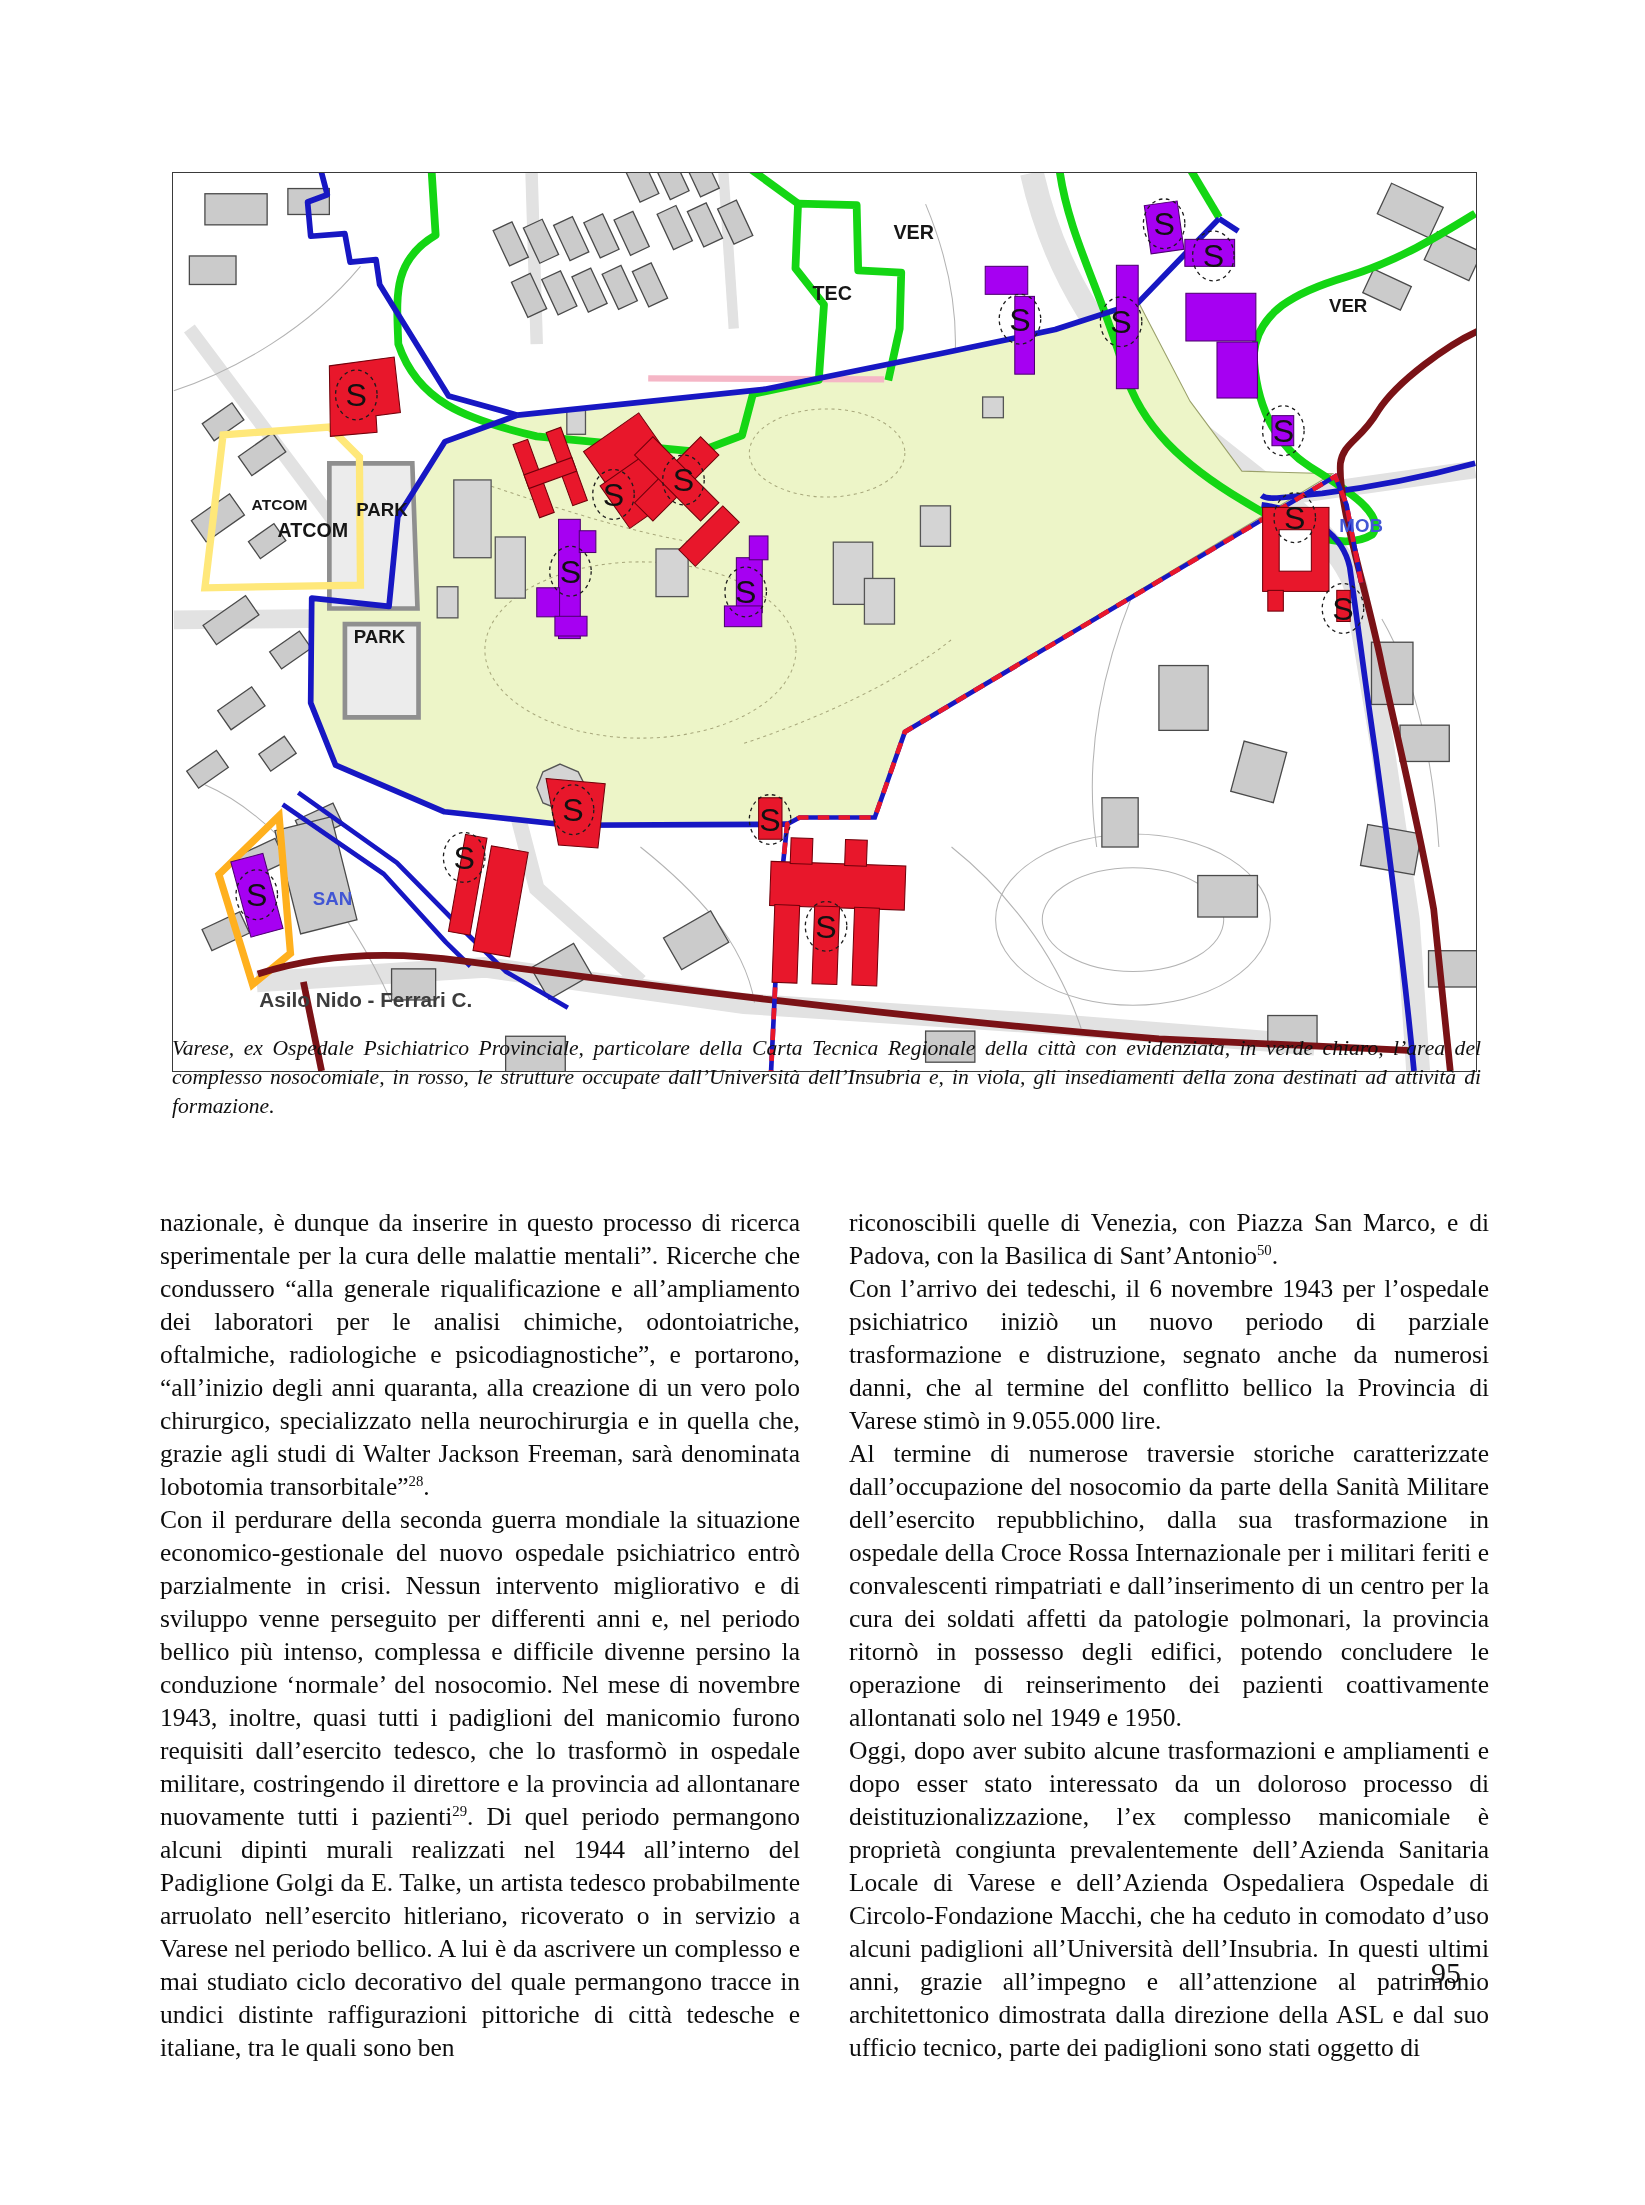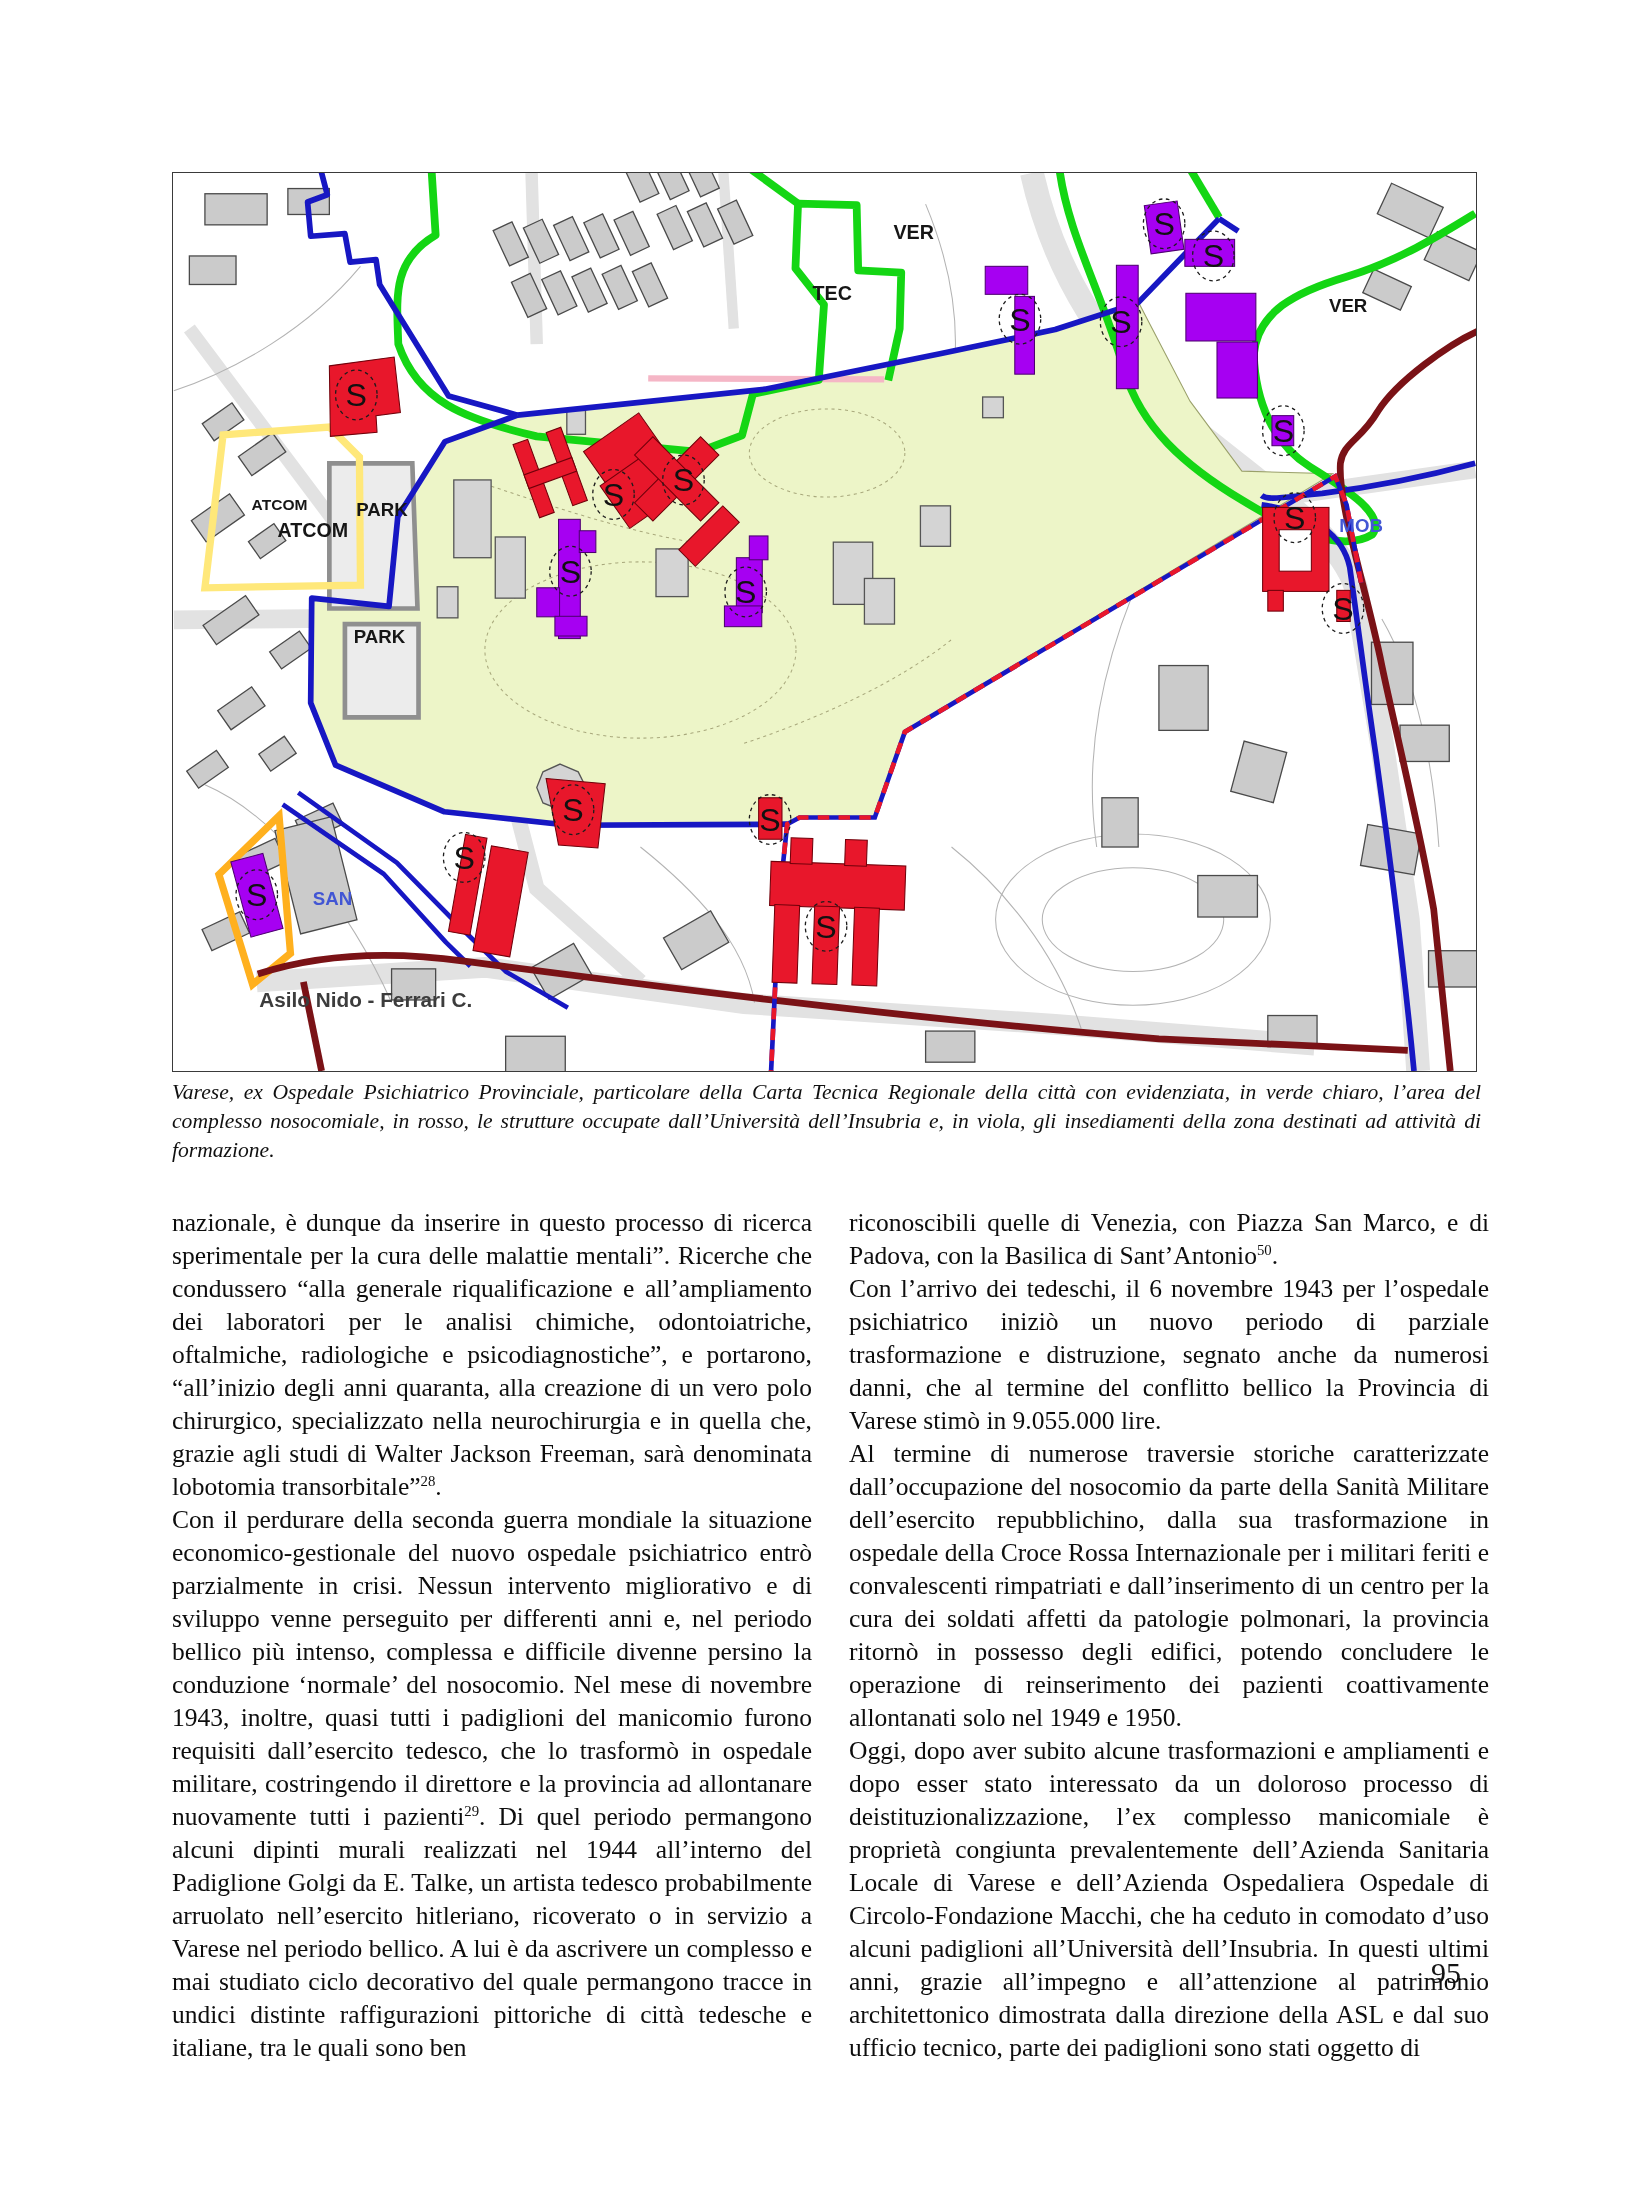--- a/index.html
+++ b/index.html
@@ -1,25 +1,25 @@
 <!DOCTYPE html>
 <html style="font-size:8.3px"><head>
 <meta charset="utf-8">
 <style>
   html,body{margin:0;padding:0;background:#888;}
   .page{position:relative;width:1645px;height:2205px;background:#ffffff;
         font-family:"Liberation Serif",serif;color:#111;overflow:hidden;}
   .map-wrap{position:absolute;left:172px;top:172px;width:1305px;height:900px;
             border:1px solid #3a3a3a;background:#fff;box-sizing:border-box;}
   .map-wrap svg{display:block;width:100%;height:100%;}
-  .caption{position:absolute;left:172px;top:1078px;width:1309px;
+  .caption{position:absolute;left:172px;top:1034px;width:1309px;
            font-style:italic;font-size:21.6px;line-height:29px;text-align:justify;color:#101010;}
   .col{position:absolute;top:1206px;width:640px;font-size:25.5px;line-height:33px;
        text-align:justify;color:#0d0d0d;}
-  .col-left{left:172px;}
+  .col-left{left:160px;}
   .col-right{left:849px;}
   .col p{margin:0;padding:0;}
   sup{font-size:58%;line-height:0;vertical-align:super;}
   .pagenum{position:absolute;left:1431px;top:1956px;font-size:30px;color:#141414;}
   text{font-family:"Liberation Sans",sans-serif;}
   .maplabel{font-weight:bold;fill:#161616;}
   .maplabel-blue{font-weight:bold;}
 </style>
 </head>
 <body>

